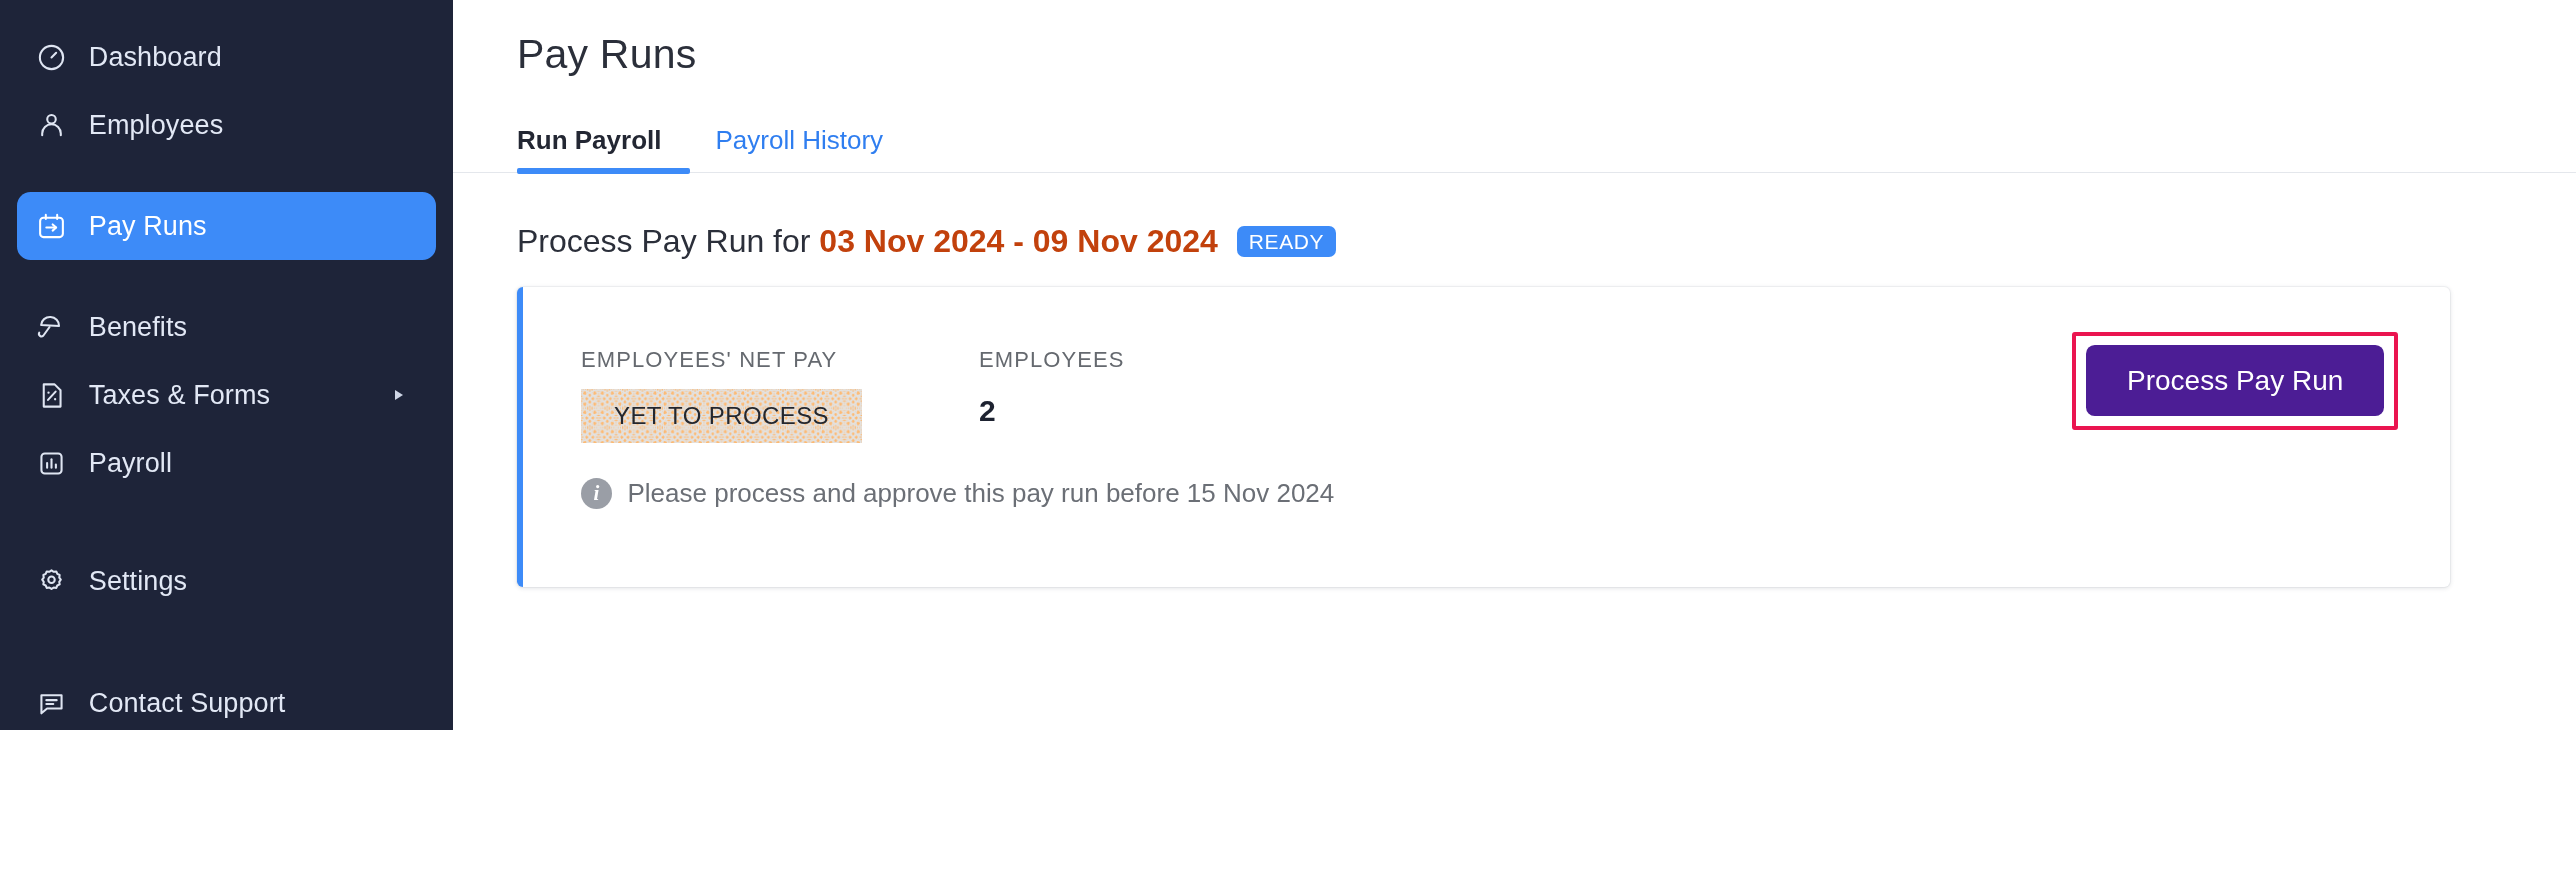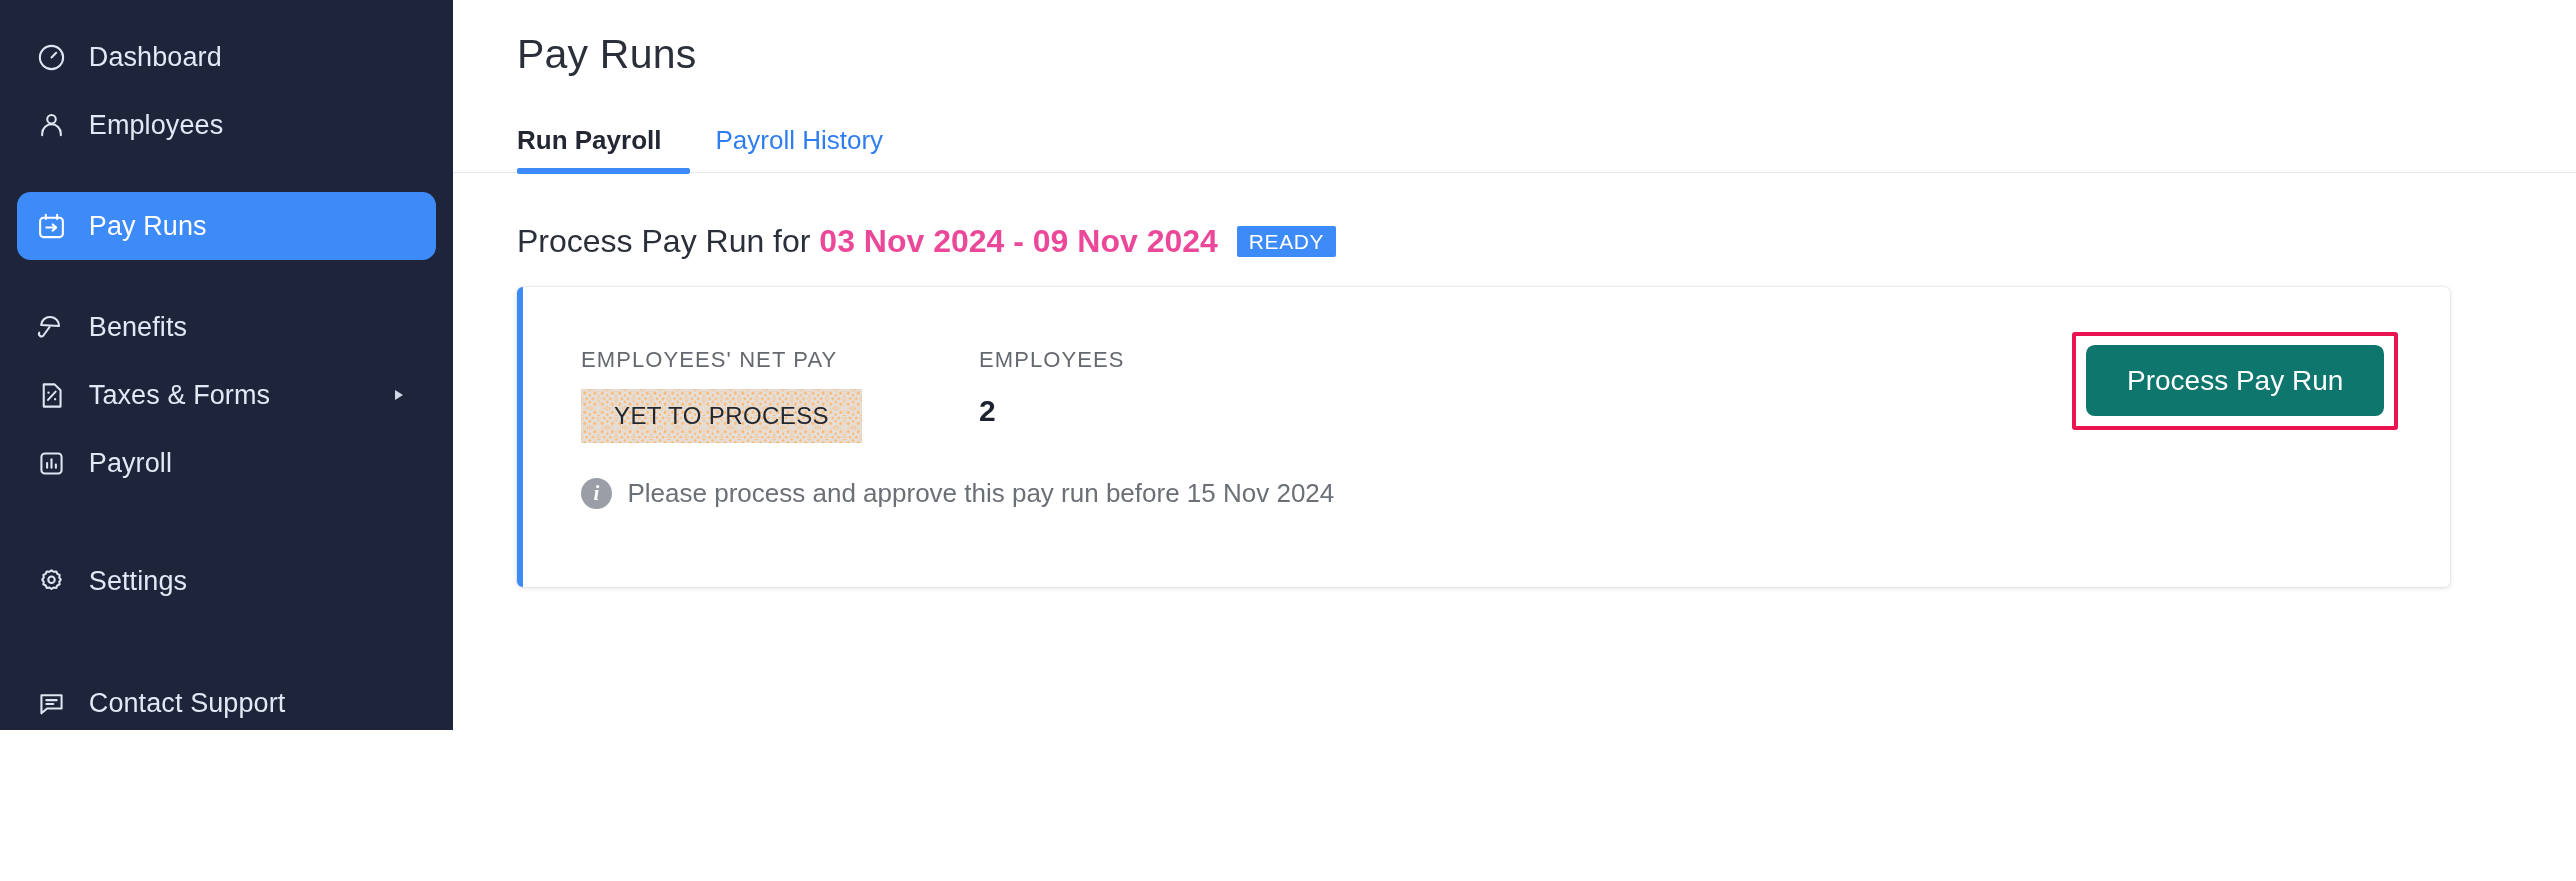--- a/index.html
+++ b/index.html
@@ -129,30 +129,30 @@
     display: flex;
     align-items: center;
     gap: 19.4px;
     padding: 50px 0 0 64px;
   }
   .section-head-text {
     font-size: 32px;
     color: #2b2f3a;
     white-space: nowrap;
   }
-  .section-head-text b { font-weight: 700; color: #ec4899; }
+  .section-head-text b { font-weight: 700; color: #c2410c; }
 
   .badge {
     background: #3d8bf8;
     color: #ffffff;
     font-size: 21px;
     font-weight: 500;
     letter-spacing: 0.6px;
     padding: 4.8px 11.6px 5.8px 11.6px;
-    border-radius: 2px;
+    border-radius: 7px;
     line-height: 1;
   }
 
   
   .card {
     margin: 27px 126px 0 64px;
     background: #ffffff;
     border-left: 6.8px solid #3d8bf8;
     border-radius: 5.8px;
     box-shadow: 0 1px 4.8px rgba(25,35,60,.14), 0 0 0 1px rgba(25,35,60,.045);
@@ -230,21 +230,21 @@
     margin-right: 52px;
     margin-top: -15.5px;
     padding: 9.7px;
     border: 4.8px solid #ea1550;
     background: #ffffff;
     border-radius: 2.9px;
     align-self: flex-start;
   }
 
   .btn-primary {
-    background: #0f766e;
+    background: #4c1d95;
     color: #ffffff;
     border: none;
     font-family: "Liberation Sans", sans-serif;
     font-size: 28px;
     padding: 19.4px 41px;
     border-radius: 8.7px;
     cursor: pointer;
     white-space: nowrap;
     display: block;
   }

